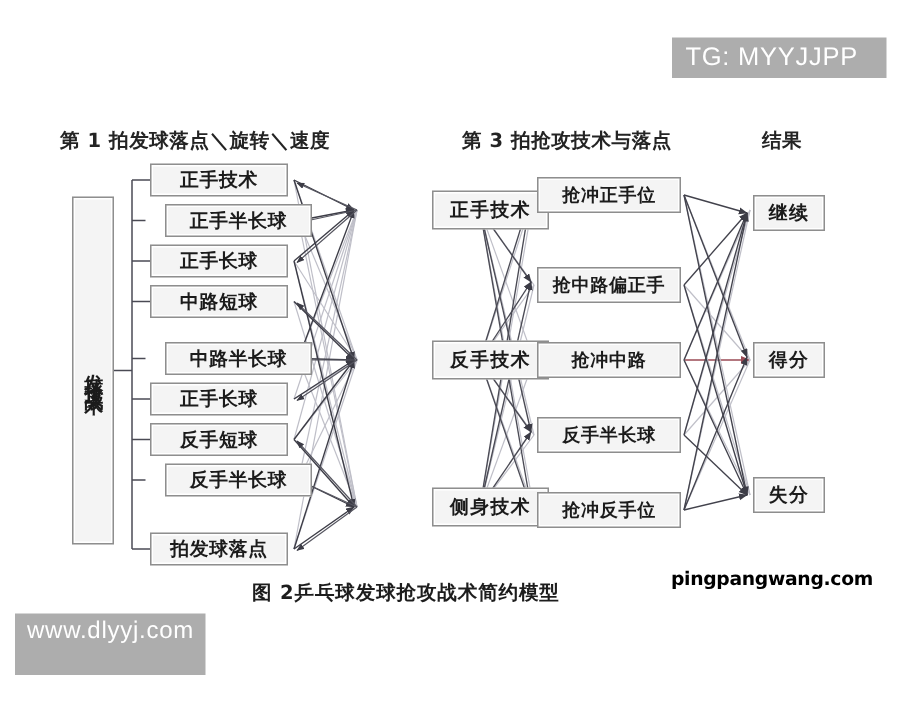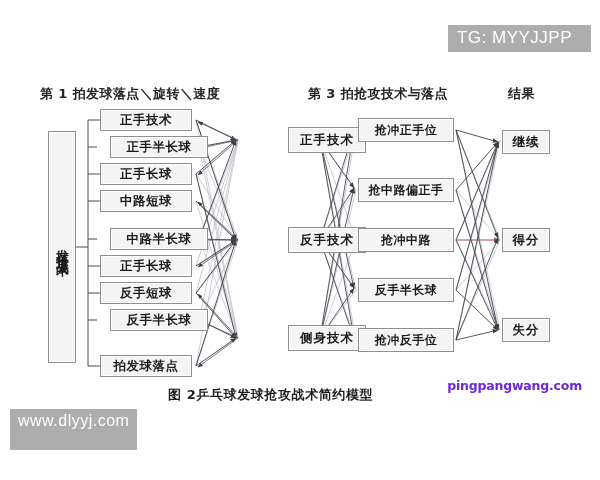--- a/index.html
+++ b/index.html
@@ -44,21 +44,21 @@
     font-size: 16px;
     padding: 3px 8px 20px 8px;
   }
   #wm-ppw {
     position: absolute;
     right: 18px;
     top: 378px;
     font-family: "DejaVu Sans", sans-serif;
     font-weight: 700;
     font-size: 12.5px;
-    color: #6d28d9;
+    color: #000000;
     letter-spacing: -0.2px;
     white-space: nowrap;
   }
 
   
   .col-header {
     position: absolute;
     font-size: 13px;
     font-weight: 700;
     white-space: nowrap;

